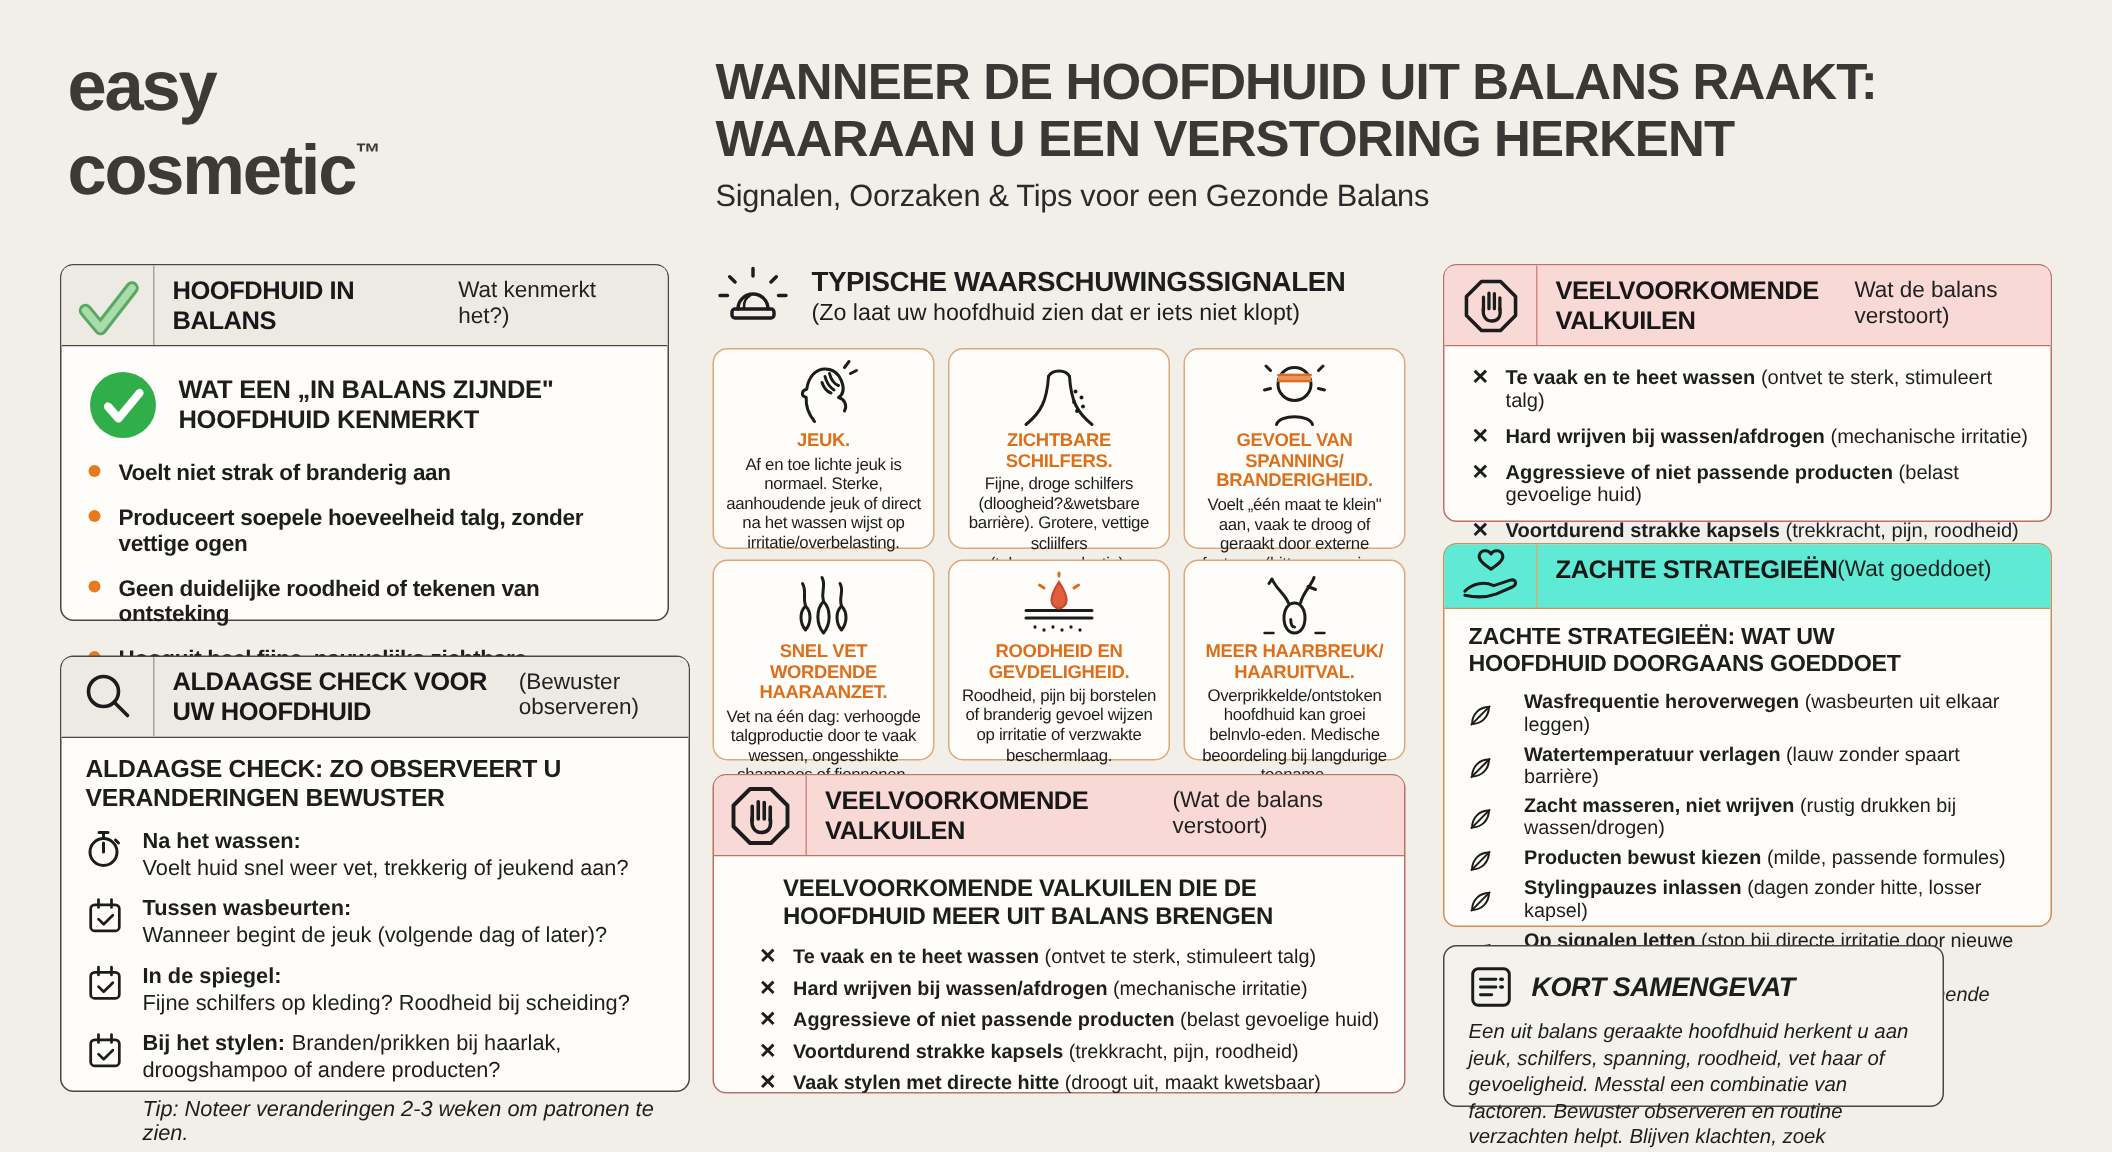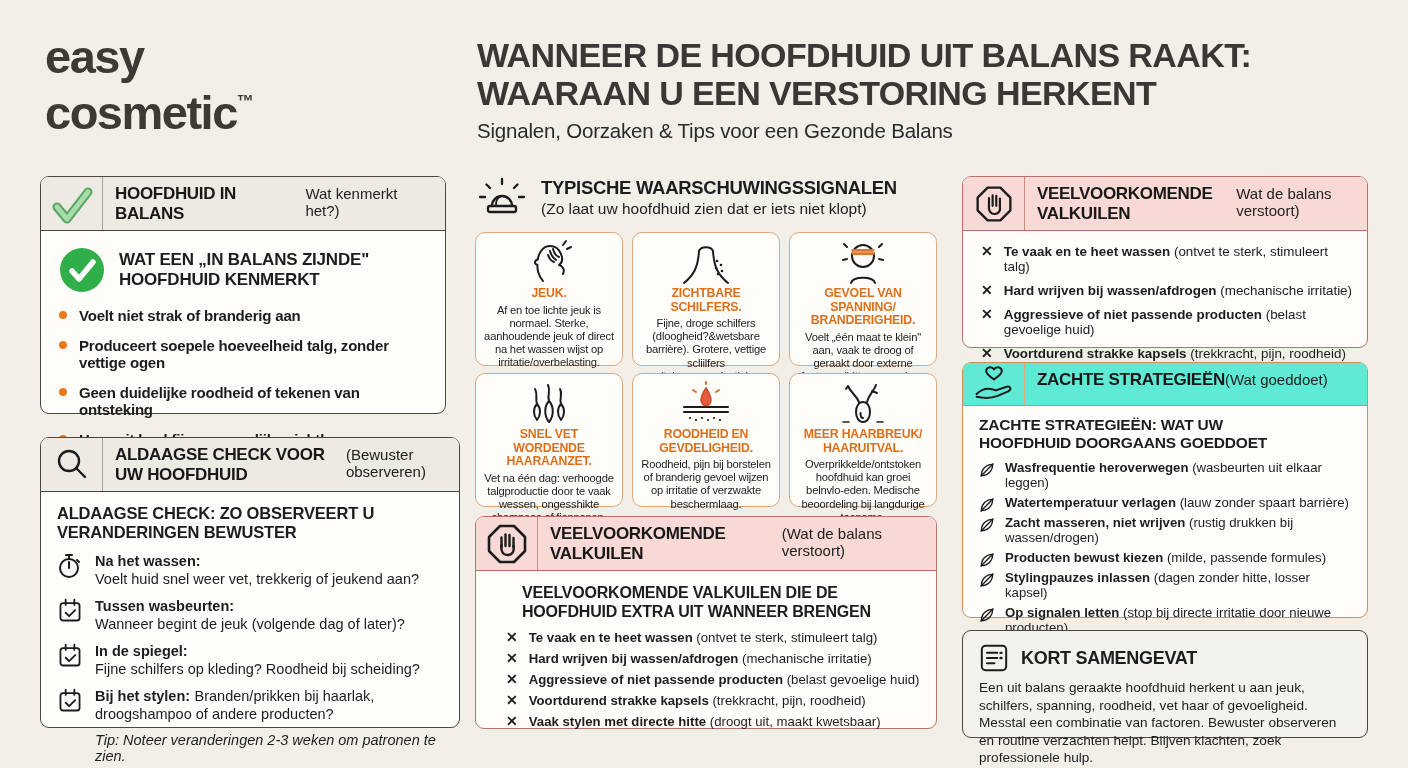--- a/index.html
+++ b/index.html
@@ -71,21 +71,21 @@
   .xrow { display:flex; gap:11px; align-items:baseline; margin-bottom:5px; }
   .xrow .xm { font-weight:700; font-size:14px; flex:none; }
   .xrow .b { font-weight:800; }
   .pit-mid .xrow { font-size:13.2px; }
   .pit-r .xrow { font-size:13.4px; margin-bottom:8px; }
   .pit-r .pit-body { padding:12px 12px 6px 18px; }
 
   
   .str-body { padding:10px 14px 6px 16px; }
   .str-body h3 { font-size:15.5px; line-height:18px; font-weight:800; margin-bottom:8px; letter-spacing:-0.2px; }
-  .srow { display:flex; gap:10px; align-items:flex-start; margin-bottom:4.5px; font-size:13.2px; }
+  .srow { display:flex; gap:21px; align-items:center; margin-bottom:4.5px; font-size:13.2px; }
   .srow .ic { flex:none; position:relative; top:2px; }
   .srow .b { font-weight:800; }
   .str-foot { font-style:italic; font-size:13.3px; margin-top:6px; }
 
   
   .sum.card { background:#f4f2ec; }
   .sum-body { padding:12px 16px; }
   .sum-top { display:flex; gap:12px; align-items:center; margin-bottom:6px; }
   .sum-top h3 { font-size:18px; font-weight:800; letter-spacing:-0.3px; }
   .sum-tx { font-size:13.6px; line-height:17.5px; }
@@ -344,21 +344,21 @@
         <path d="M16.5 25 V15.5 M20.5 24 V12.5 M24.5 24 V13 M28.5 25 V16" stroke-width="2.4" stroke-linecap="round"></path>
         <path d="M16.5 23 C15.5 29 18 33 22.5 33 C27 33 29.5 30 28.5 24" stroke-width="2.4" stroke-linecap="round"></path>
       </svg>
     </div>
     <div class="hd-tx">
       <div class="t">VEELVOORKOMENDE VALKUILEN</div>
       <div class="s">(Wat de balans verstoort)</div>
     </div>
   </div>
   <div class="pit-body">
-    <h3 style="max-width:400px;">VEELVOORKOMENDE VALKUILEN DIE DE HOOFDHUID EXTRA UIT WANNEER BRENGEN</h3>
+    <h3 style="max-width:400px;">VEELVOORKOMENDE VALKUILEN DIE DE HOOFDHUID MEER UIT BALANS BRENGEN</h3>
     <div class="xrow">
         <span class="xm">✕</span>
         <span><span class="b">Te vaak en te heet wassen</span> <span>(ontvet te sterk, stimuleert talg)</span></span>
       </div>
     <div class="xrow">
         <span class="xm">✕</span>
         <span><span class="b">Hard wrijven bij wassen/afdrogen</span> <span>(mechanische irritatie)</span></span>
       </div>
     <div class="xrow">
         <span class="xm">✕</span>
@@ -481,21 +481,21 @@
             <path d="M2 18 L18 2"></path>
           </svg>
         </span>
         <span><span class="b">Op signalen letten</span> <span>(stop bij directe irritatie door nieuwe producten)</span></span>
       </div>
 
     <div class="str-foot">Medische beoordeling zinvol bij aanhoudende/toenemende klachten.</div>
   </div>
 </div>
 
-<div class="card sum" style="left:962px; top:630px; width:406px; height:108px;">
+<div class="card sum" style="left:962px; top:630px; width:334px; height:108px;font-style:italic;">
   <div class="sum-body">
     <div class="sum-top">
       <span>
         <svg width="30" height="30" viewBox="0 0 32 32" fill="none" stroke="#1c1c1c" stroke-width="2.1" stroke-linecap="round">
           <rect x="3" y="3" width="26" height="26" rx="4"></rect>
           <path d="M8.5 10.5 h11 M8.5 16 h11 M8.5 21.5 h8"></path>
           <path d="M23 10.5 h1 M23 16 h1" stroke-width="2.6"></path>
         </svg>
       </span>
       <h3>KORT SAMENGEVAT</h3>

